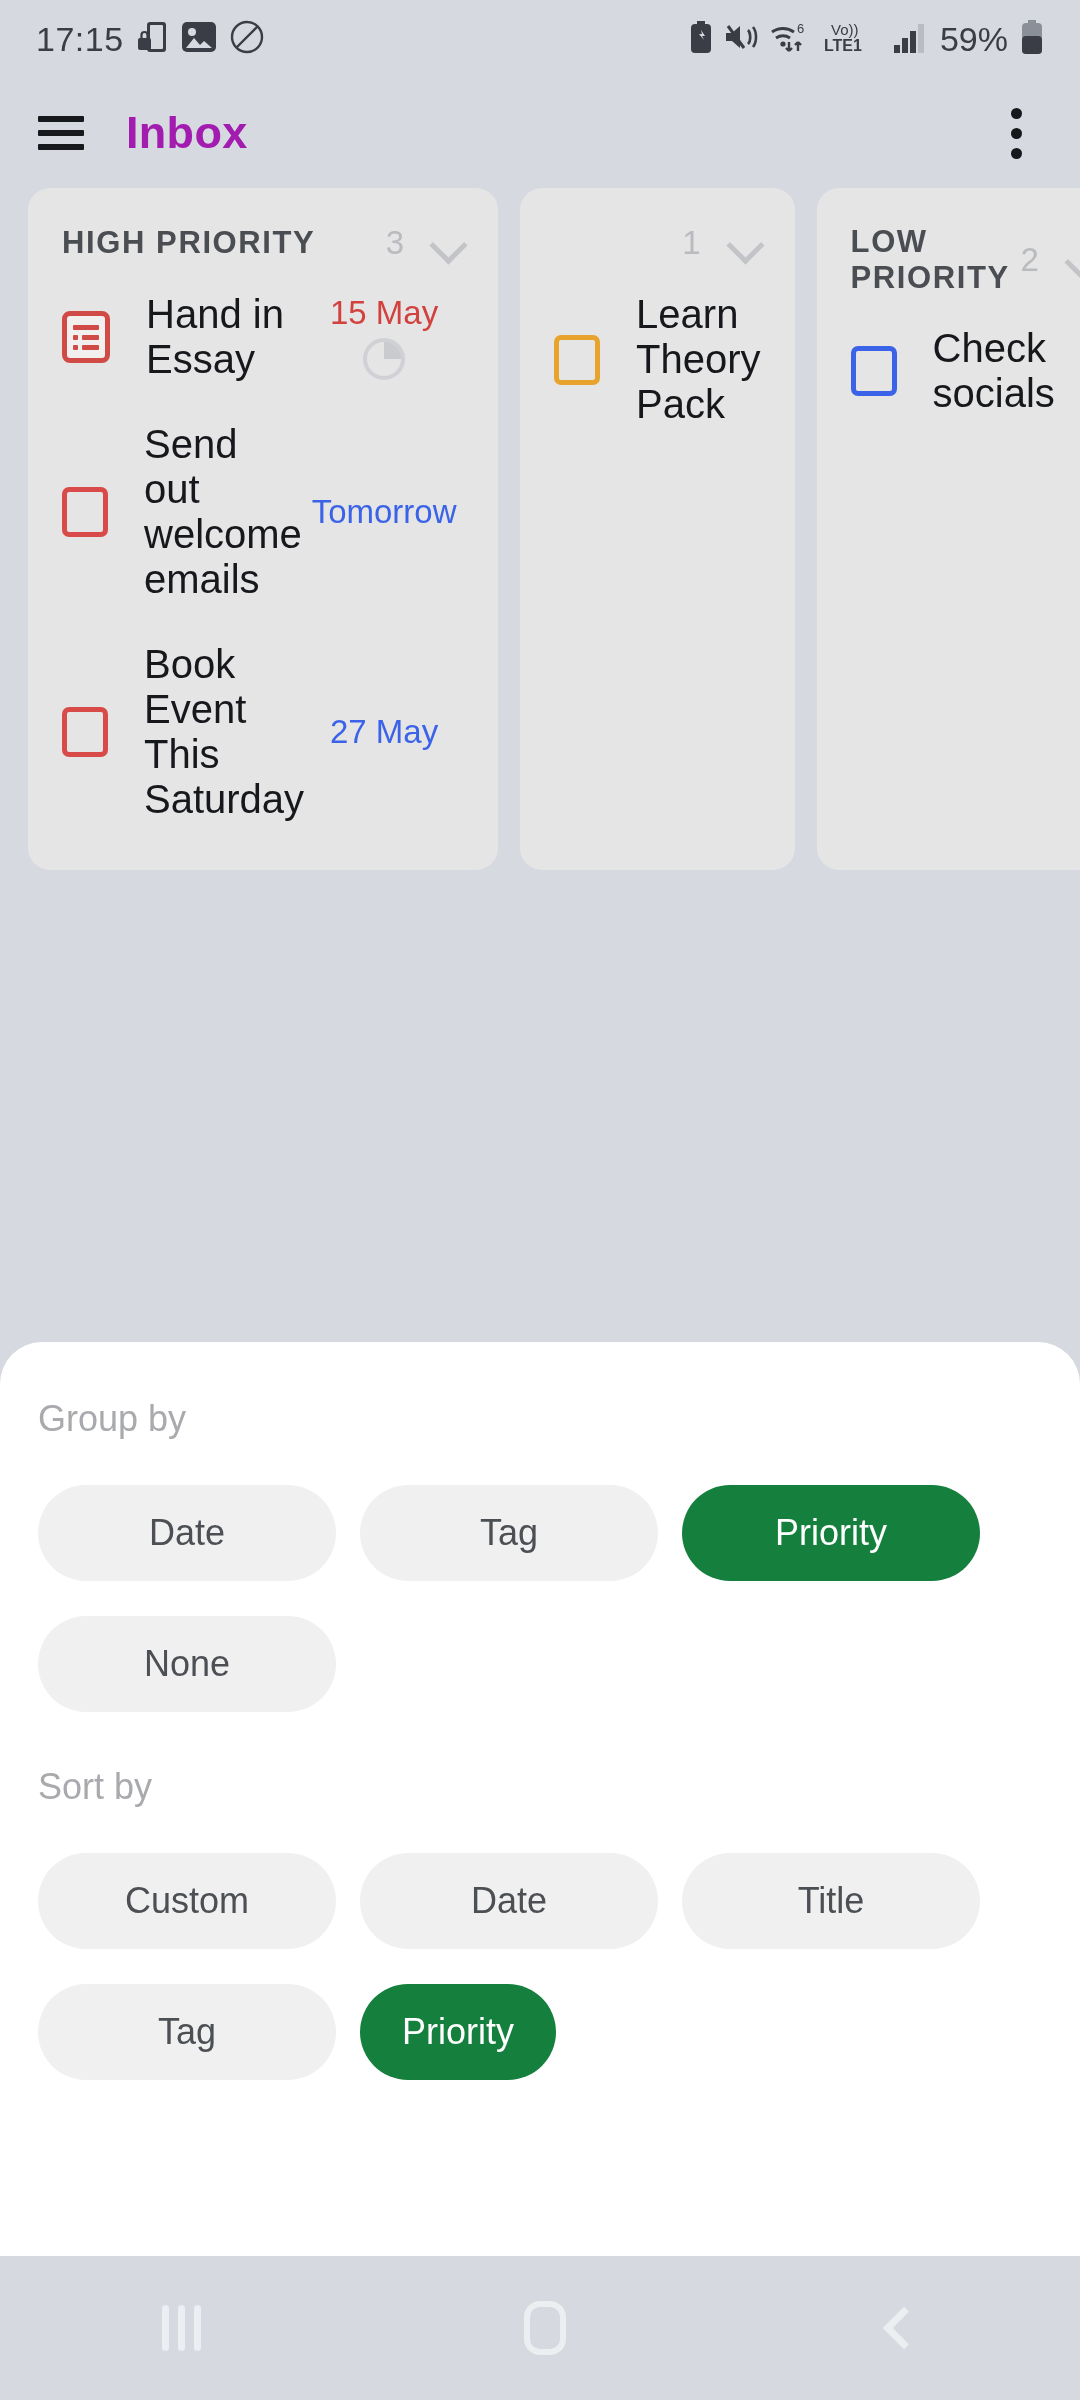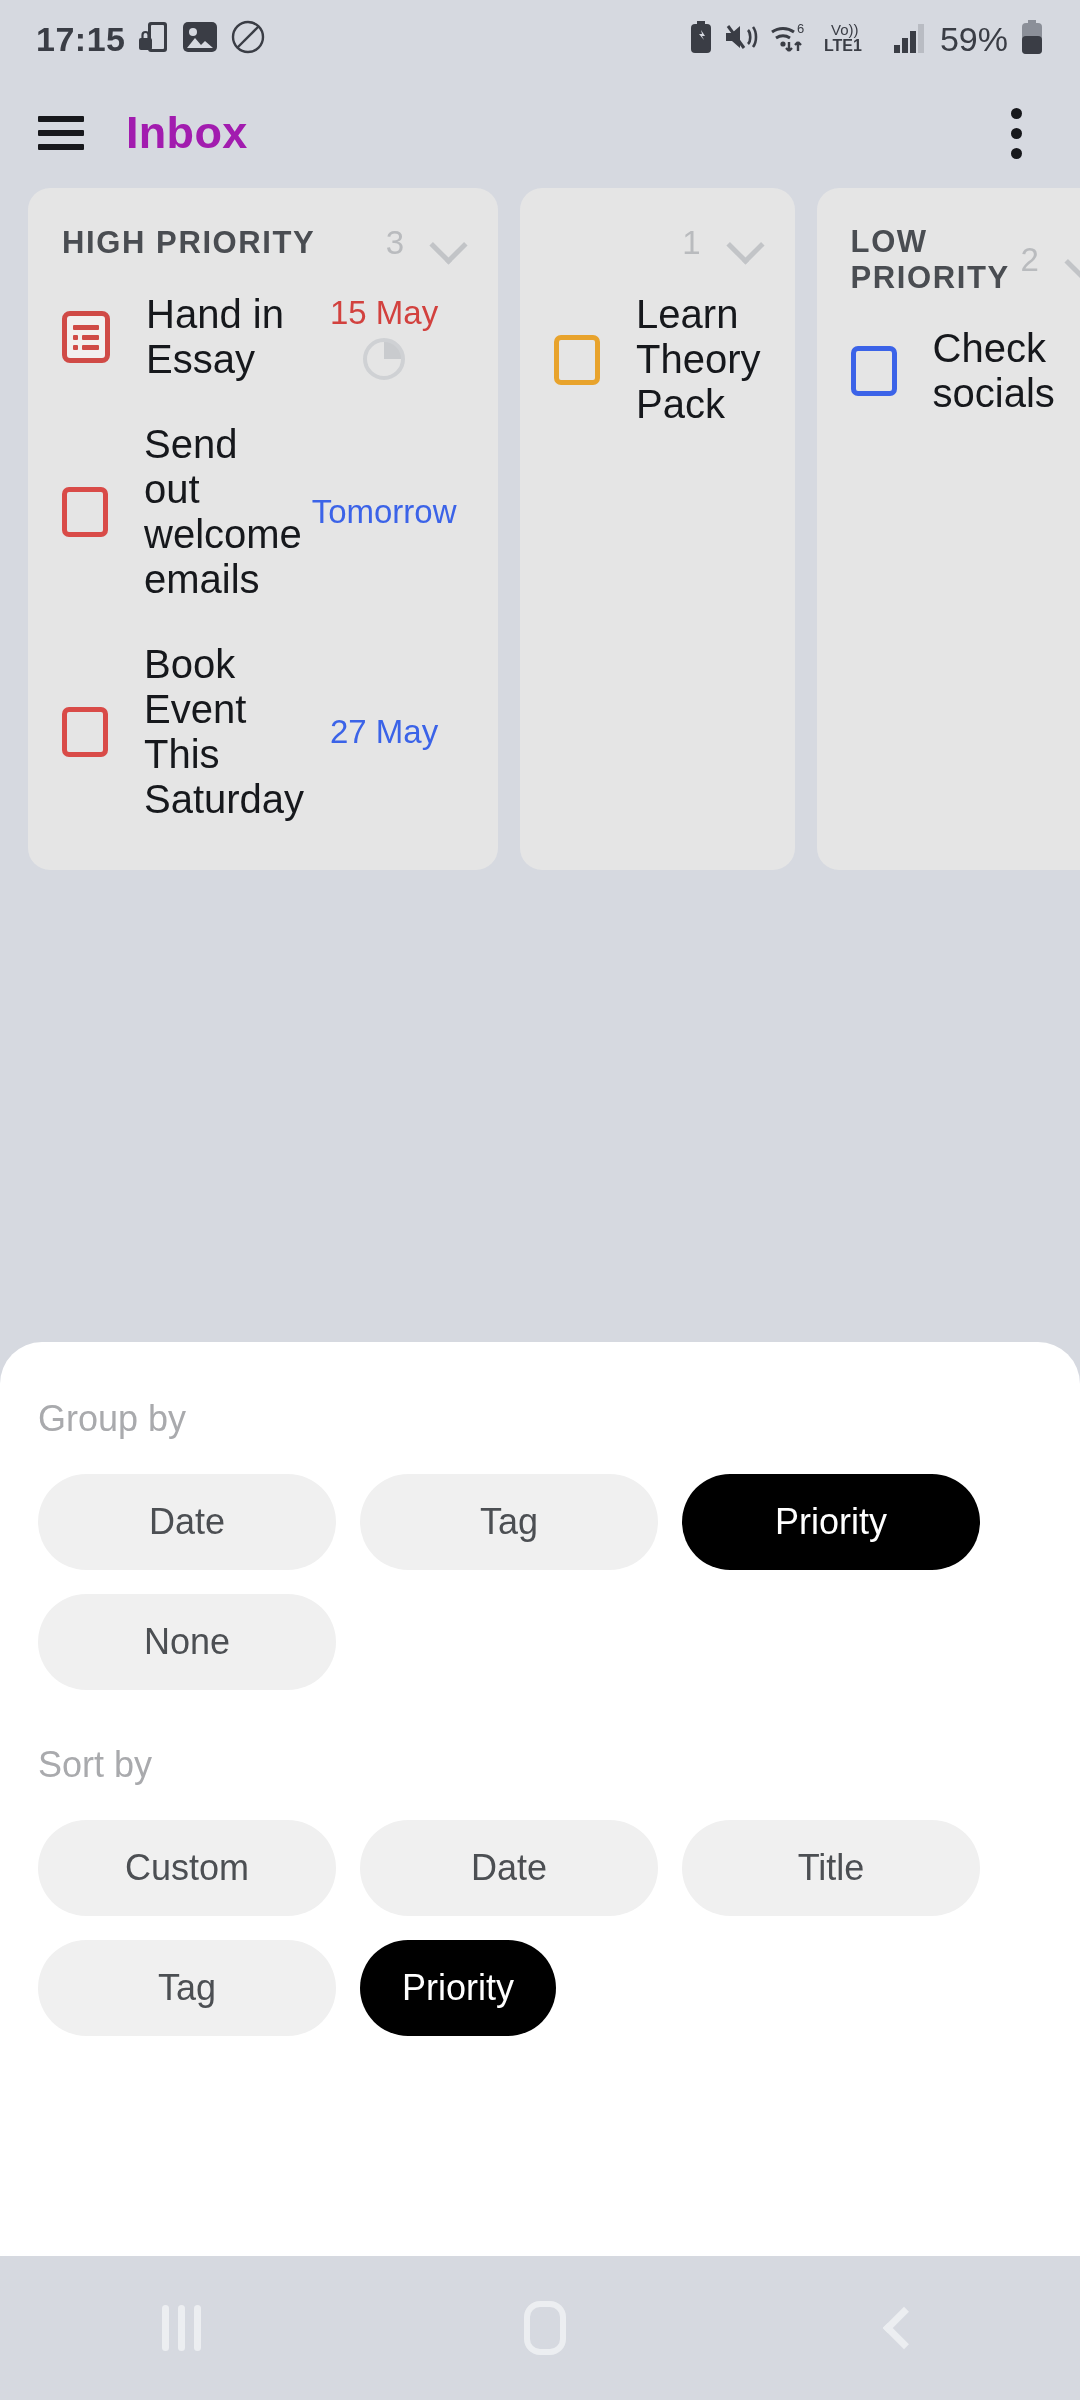--- a/index.html
+++ b/index.html
@@ -12,21 +12,21 @@
   }
 
   
   .statusbar{
     height:78px; display:flex; align-items:center;
     justify-content:space-between; padding:0 36px;
     color:#3a3d45;
   }
   .sb-left{ display:flex; align-items:center; gap:14px; }
   .sb-right{ display:flex; align-items:center; gap:12px; }
-  .sb-time{ font-size:34px; font-weight:700; letter-spacing:.5px; }
+  .sb-time{ font-size:34px; font-weight:400; letter-spacing:.5px; }
   .sb-pct{ font-size:34px; font-weight:400; }
   .ic{ display:inline-block; }
 
   
   .appbar{
     height:110px; display:flex; align-items:center;
     padding:0 38px; gap:42px;
   }
   .hamburger{ width:46px; height:34px; display:flex; flex-direction:column;
     justify-content:space-between; cursor:pointer; }
@@ -91,22 +91,23 @@
     background:#ffffff; border-radius:42px 42px 0 0;
     padding:56px 38px 0 38px;
   }
   .sheet-label{ font-size:36px; color:#a9aaad; margin-bottom:34px; }
   .chips{ display:flex; flex-wrap:wrap; gap:24px; margin-bottom:54px; }
   .chip{
     height:96px; min-width:298px; padding:0 40px;
     border-radius:50px; background:#f0f0f0; color:#4c4f53;
     font-size:36px; display:flex; align-items:center; justify-content:center;
     cursor:pointer;
-  }
-  .chip.sel{ background:#000000; color:#ffffff; }
+    margin-top:11px;
+  }
+  .chip.sel{ background:#15803d; color:#ffffff; }
   .chip.narrow{ min-width:196px; }
 
   
   .navbar{
     position:absolute; left:0; right:0; bottom:0; height:144px;
     background:#d6d9e0; display:flex; align-items:center;
     justify-content:space-around;
   }
   .nav-recents{ display:flex; gap:9px; }
   .nav-recents i{ display:block; width:7px; height:46px; border-radius:4px;

